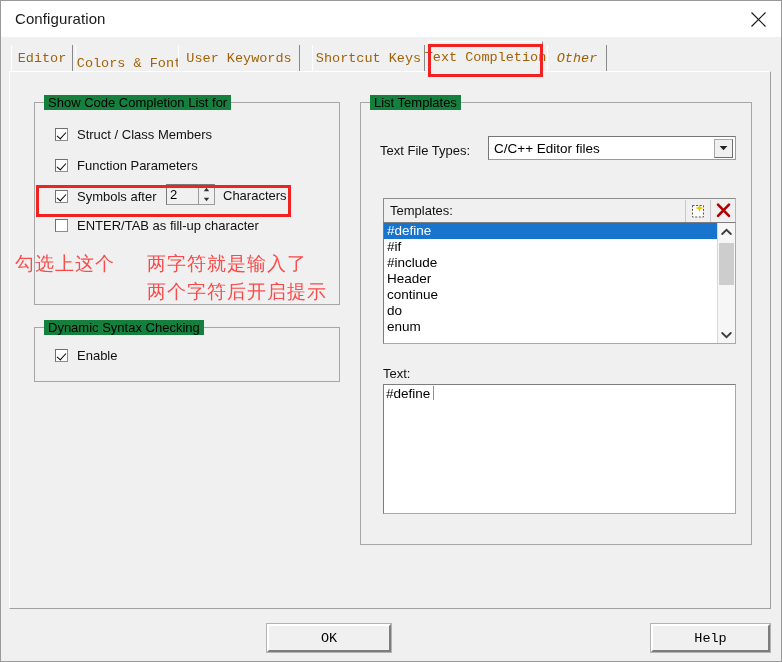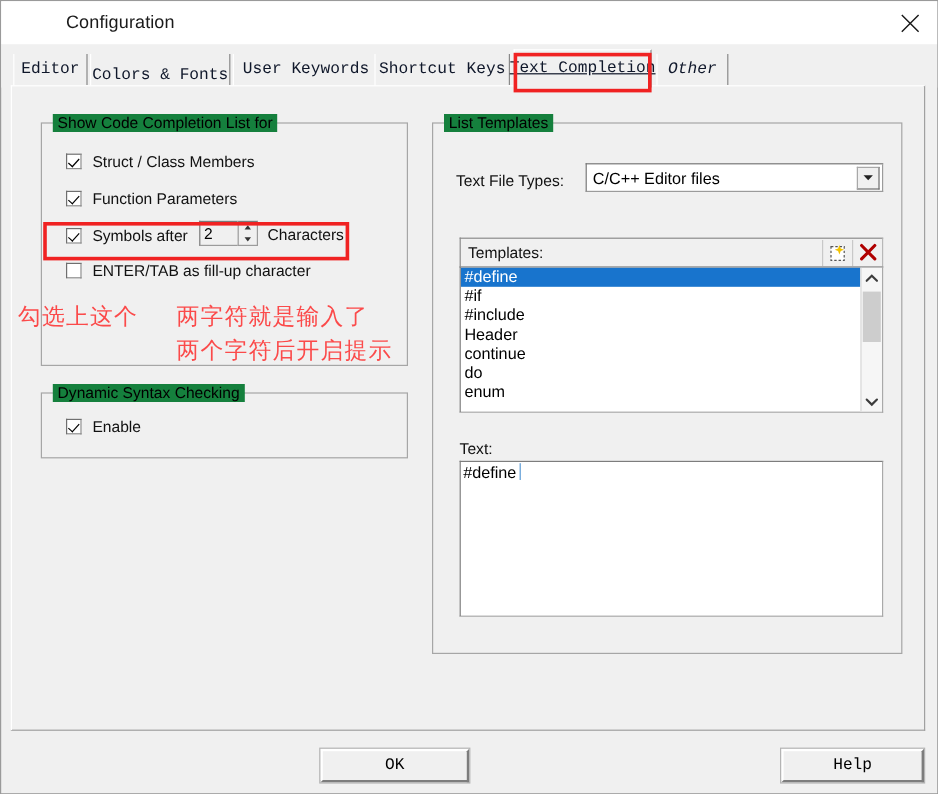--- a/index.html
+++ b/index.html
@@ -36,21 +36,20 @@
     box-sizing: border-box;
   }
   #title-text {
     position: absolute;
     left: 14px;
     top: 9px;
     font-size: 15px;
     color: #1a1a1a;
     font-family: "Liberation Sans", sans-serif;
     letter-spacing: 0.1px;
-    margin-left: 40px;
   }
   #close-btn {
     position: absolute;
     right: 0px;
     top: 0px;
     width: 46px;
     height: 36px;
     display: flex;
     align-items: center;
     justify-content: center;
@@ -67,39 +66,38 @@
     height: 36px;
     background: #f0f0f0;
   }
   .tab {
     position: absolute;
     top: 8px;
     height: 26px;
     box-sizing: border-box;
     font-family: "Liberation Mono", monospace;
     font-size: 13.5px;
-    color: #0f172a;
+    color: #a16207;
     display: flex;
     align-items: center;
     justify-content: center;
     background: #f0f0f0;
     border-left: 1px solid #ffffff;
     border-right: 1px solid #898989;
     cursor: default;
     white-space: nowrap;
   }
   .tab.active {
     top: 4px;
     height: 32px;
     background: #f0f0f0;
     border-top: 1px solid #ffffff;
     border-left: 1px solid #ffffff;
     border-right: 1px solid #898989;
     z-index: 5;
-    text-decoration: underline;
   }
 
   
   #tabpage {
     position: absolute;
     left: 8px;
     top: 70px;
     width: 762px;
     height: 538px;
     box-sizing: border-box;
@@ -399,21 +397,21 @@
     </div>
   </div>
 
   <div id="tabstrip">
     <div class="tab" style="left:10px; width:62px;">
       <span>Editor</span>
     </div>
     <div class="tab" style="left:74px; width:117px;align-items:flex-end;">
       <span>Colors &amp; Fonts</span>
     </div>
-    <div class="tab" style="left:193px; width:122px;">
+    <div class="tab" style="left:177px; width:122px;">
       <span>User Keywords</span>
     </div>
     <div class="tab" style="left:311px; width:113px;">
       <span>Shortcut Keys</span>
     </div>
     <div class="tab active" style="left:427px; width:115px;">
       <span>Text Completion</span>
     </div>
     <div class="tab" style="left:546px; width:60px;font-style:italic;">
       <span>Other</span>

